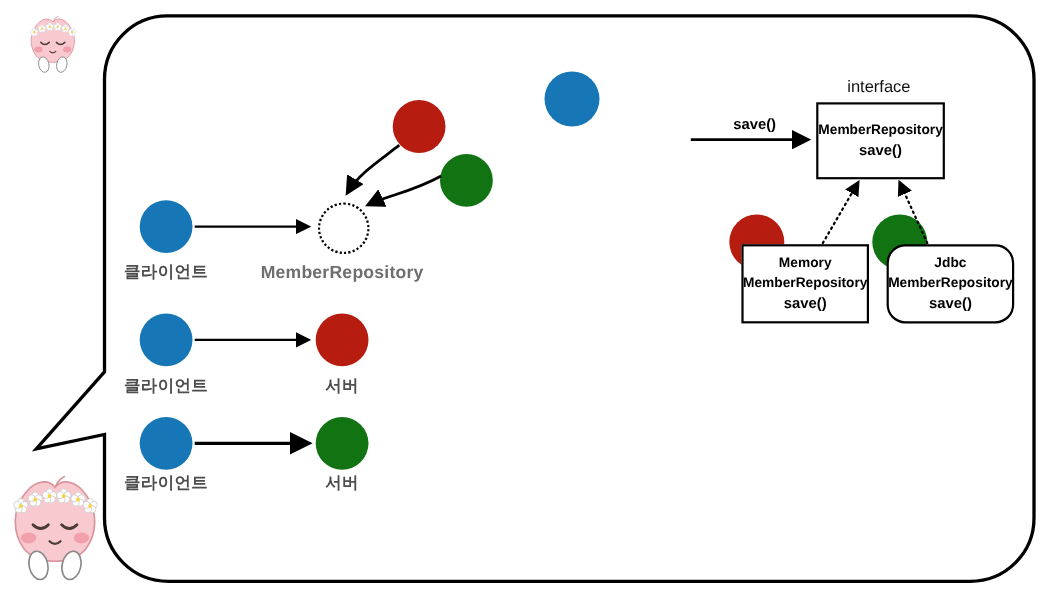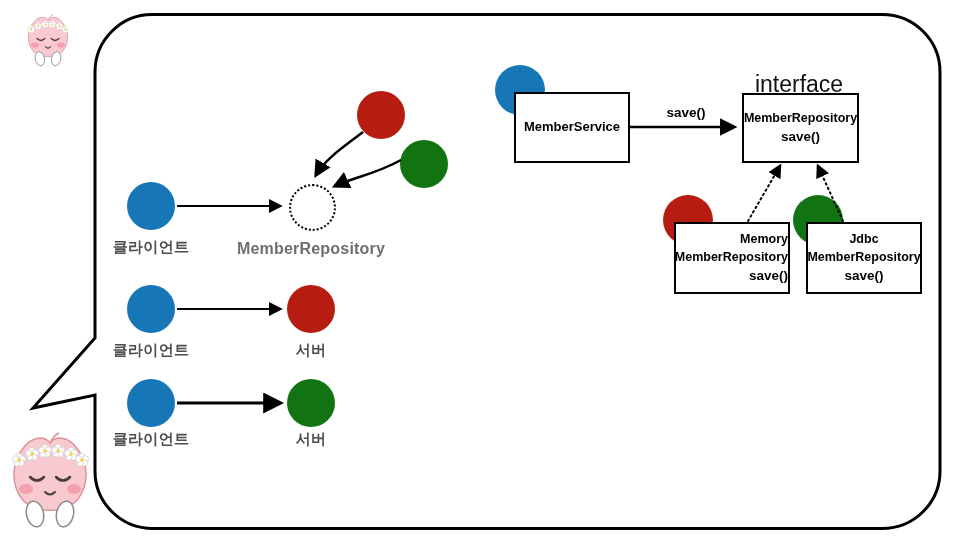--- a/index.html
+++ b/index.html
@@ -22,21 +22,21 @@
   .lbl-repo{position:absolute;transform:translateX(-50%);white-space:nowrap;
        font-weight:700;font-size:16px;color:#6e6e6e;letter-spacing:.2px;}
 
   
   .uml-box{position:absolute;background:#fff;border:2.5px solid #000;
            display:flex;flex-direction:column;align-items:center;justify-content:center;
            text-align:center;font-weight:700;color:#000;line-height:1.45;}
   .uml-box .t1{font-size:13px;}
   .uml-box .t2{font-size:12.5px;}
   .uml-box .m{font-size:13.5px;}
-  .iface-lbl{position:absolute;transform:translateX(-50%);font-size:23px;
+  .iface-lbl{position:absolute;transform:translateX(-50%);font-size:15px;
              font-weight:500;color:#111;white-space:nowrap;}
   .save-lbl{position:absolute;transform:translateX(-50%);font-size:13.5px;
             font-weight:700;color:#000;white-space:nowrap;}
 </style>
 </head>
 <body>
 
 <div id="canvas">
 
   <svg class="abs" width="960" height="540" viewBox="0 0 960 540">
@@ -183,41 +183,38 @@
   <div class="node" style="left: 287px; top: 379px; background-color: rgb(18, 115, 18);"></div>
 
   <div class="lbl" style="left:151px;top:238px;">클라이언트</div>
   <div class="lbl-repo" style="left:311px;top:240px;">MemberRepository</div>
   <div class="lbl" style="left:151px;top:341px;">클라이언트</div>
   <div class="lbl" style="left:311px;top:341px;">서버</div>
   <div class="lbl" style="left:151px;top:430px;">클라이언트</div>
   <div class="lbl" style="left:311px;top:430px;">서버</div>
 
   <div class="node big" style="left: 495px; top: 65px; background-color: rgb(23, 118, 181);"></div>
-  <div class="uml-box" style="left:514px;top:92px;width:112px;height:67px;">
-    <div class="t1">MemberService</div>
-  </div>
 
   <div class="iface-lbl" style="left:799px;top:71px;">interface</div>
   <div class="uml-box" style="left:742px;top:93px;width:113px;height:66px;">
     <div class="t2">MemberRepository</div>
     <div class="m">save()</div>
   </div>
 
   <div class="save-lbl" style="left:686px;top:105px;">save()</div>
 
   <div class="node big" style="left: 663px; top: 195px; background-color: rgb(183, 28, 16);"></div>
-  <div class="uml-box" style="left:674px;top:222px;width:112px;height:68px;align-items:flex-end;">
+  <div class="uml-box" style="left:674px;top:222px;width:112px;height:68px;">
     <div class="t2">Memory</div>
     <div class="t2">MemberRepository</div>
     <div class="m">save()</div>
   </div>
 
   <div class="node big" style="left: 793px; top: 195px; background-color: rgb(18, 115, 18);"></div>
-  <div class="uml-box" style="left:806px;top:222px;width:112px;height:68px;">
+  <div class="uml-box" style="left:806px;top:222px;width:112px;height:68px;border-radius:17px;">
     <div class="t2">Jdbc</div>
     <div class="t2">MemberRepository</div>
     <div class="m">save()</div>
   </div>
 
   <svg class="overlay" width="960" height="540" viewBox="0 0 960 540">
     <defs>
       <marker id="ah" viewBox="0 0 10 10" refX="8" refY="5" markerWidth="7" markerHeight="7" orient="auto-start-reverse">
         <path d="M0,0 L10,5 L0,10 z" fill="#000"></path>
       </marker>

